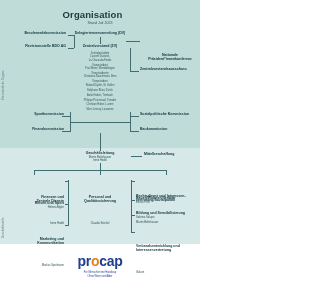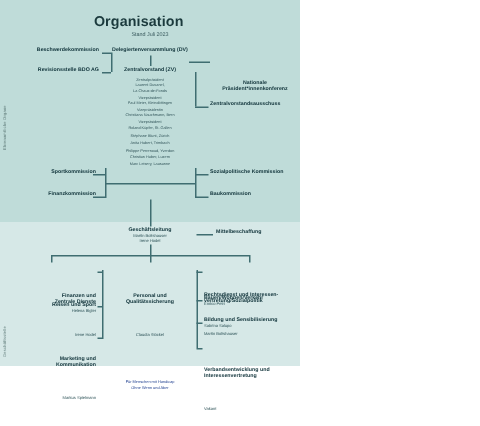--- a/index.html
+++ b/index.html
@@ -273,19 +273,20 @@
     <div class="nsub">Vakant</div>
   </div>
 
   <div class="ln lnv" style="left:131px; top:180px; height:52px;"></div>
   <div class="ln lnh" style="left:131px; top:180.5px; width:4px;"></div>
   <div class="ln lnh" style="left:131px; top:199.5px; width:4px;"></div>
   <div class="ln lnh" style="left:131px; top:214.5px; width:4px;"></div>
   <div class="ln lnh" style="left:131px; top:231.5px; width:4px;"></div>
 
   <div class="logo-wrap">
+    <div class="logo"><span>pr</span><span class="o1">o</span><span class="a1">cap</span></div>
     <div class="tagline">
       <div>Für Menschen mit Handicap</div>
       <div>Ohne Wenn und Aber</div>
     </div>
   </div>
 
 </div>
 
 </body></html>

